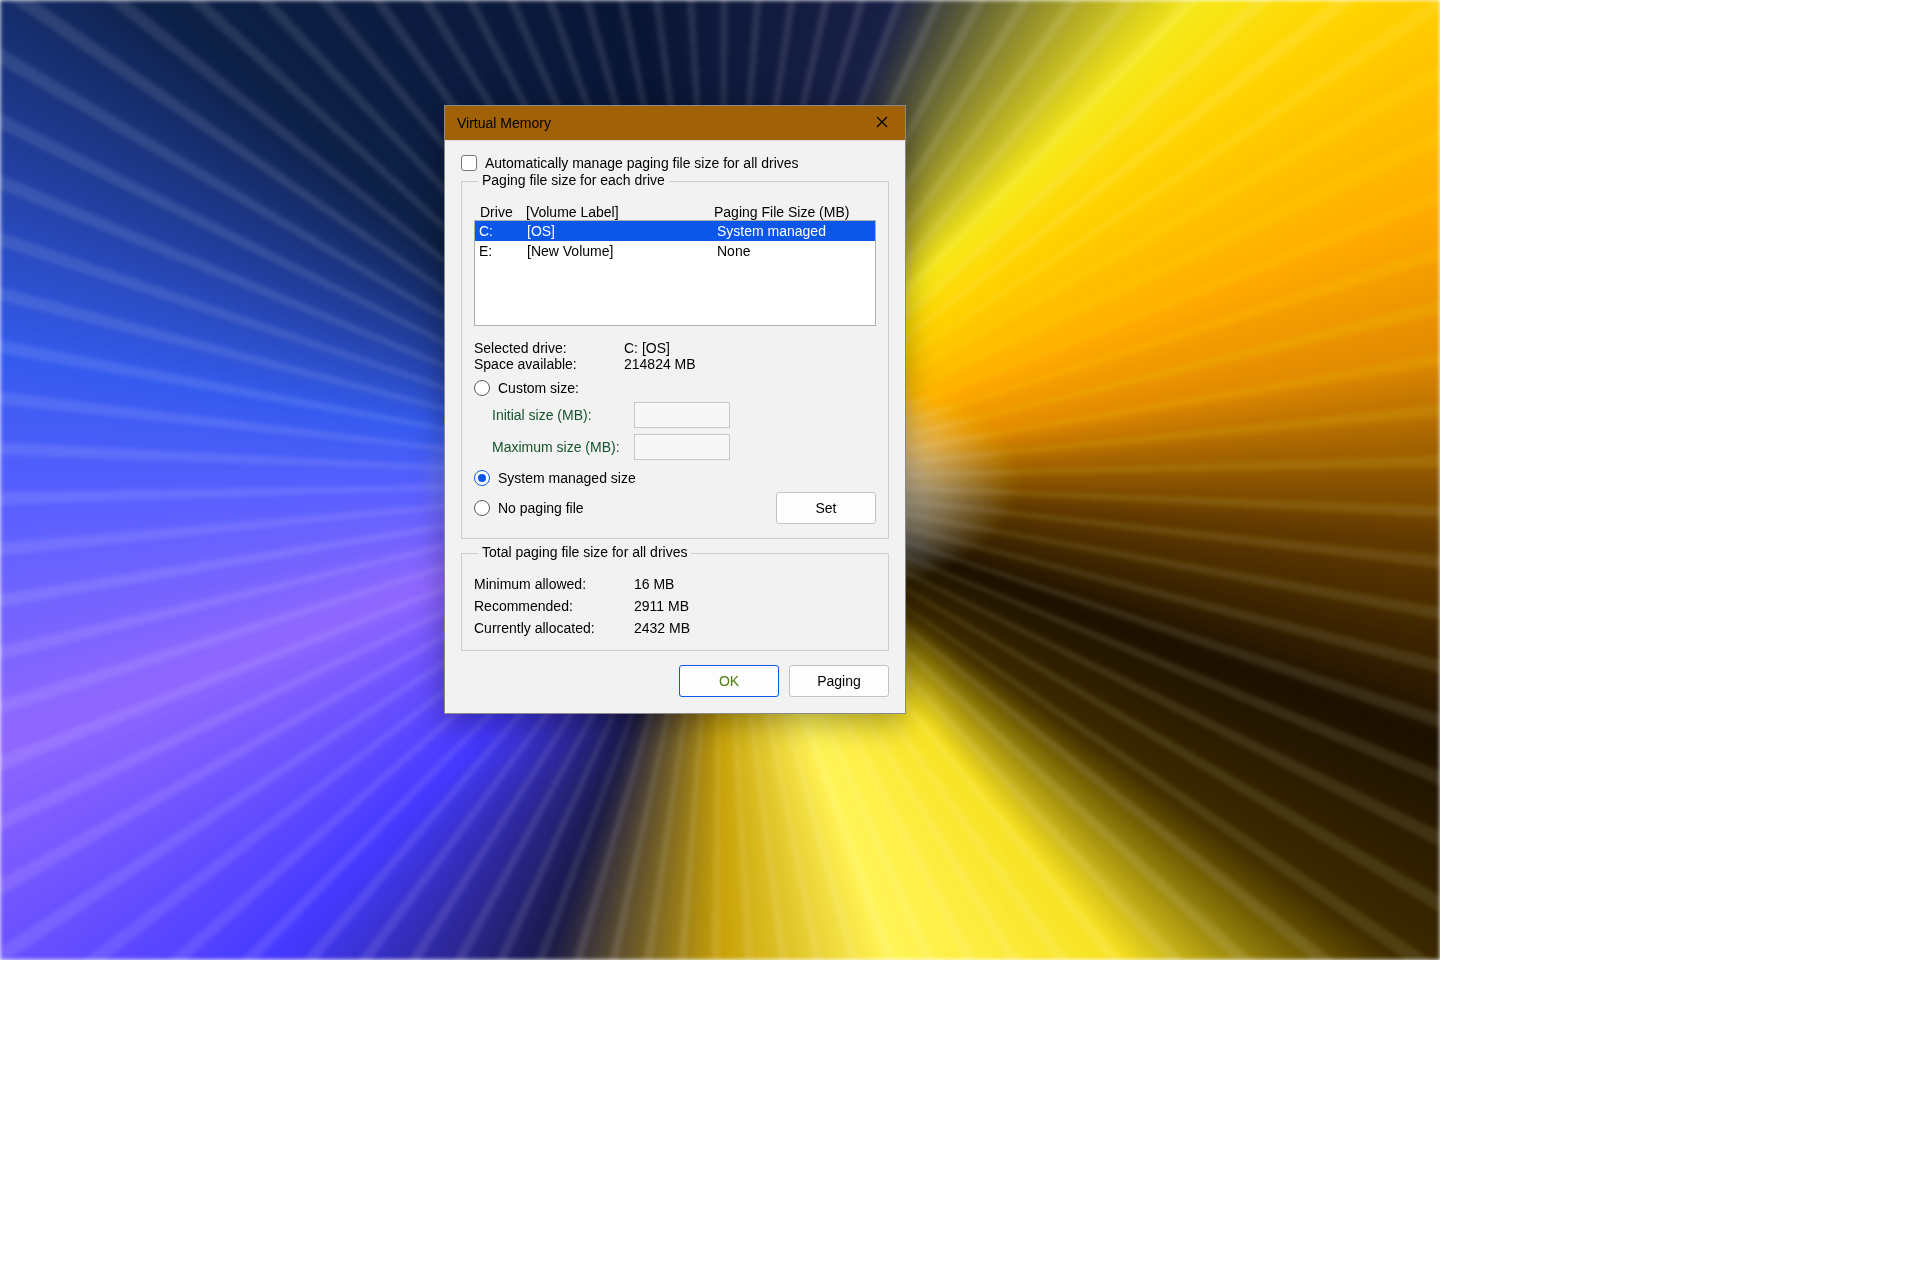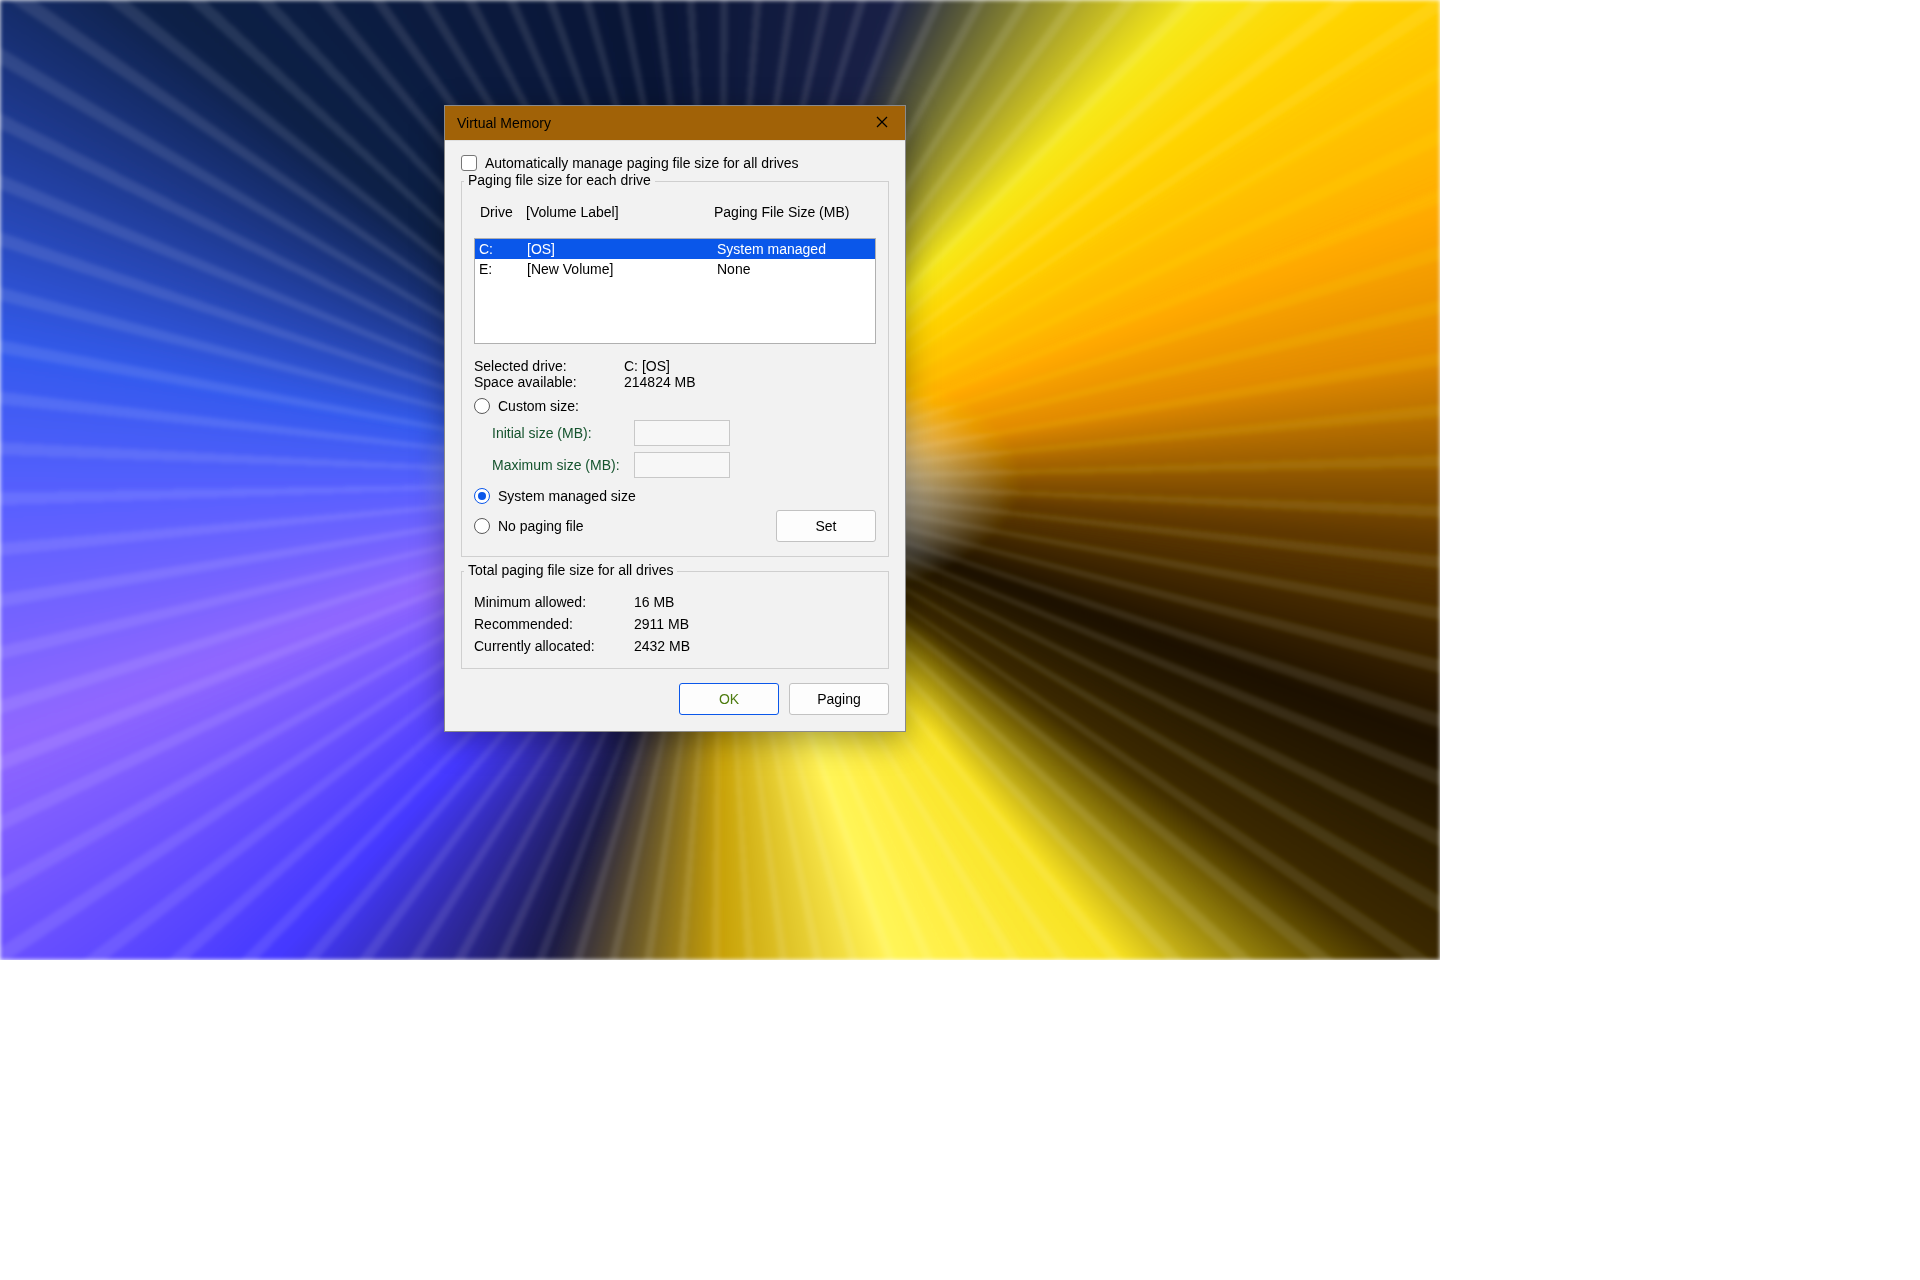--- a/index.html
+++ b/index.html
@@ -90,27 +90,27 @@
 
   
   .group {
     border: 1px solid #cfcfcf;
     position: relative;
     padding: 22px 12px 14px 12px;
     margin-bottom: 14px;
     background: #f2f2f2;
   }
   .group-title {
-    position:absolute; top:-10px; left:2px;
+    position:absolute; top:-10px; left:16px;
     background:#f2f2f2; padding:0 4px; font-size:14px;
   }
 
   
   .drive-header {
-    display:flex; padding:0 2px 18px 6px; font-size:14px;
+    display:flex; padding:0 2px 0 6px; font-size:14px;
   }
   .col-drive { width: 46px; }
   .col-vol   { flex:1; }
   .col-pfs   { width: 160px; text-align:left; }
 
   .drive-list {
     border:1px solid #b0b0b0; background:#fff; height:104px;
     overflow:hidden;
   }
   .drive-row {

